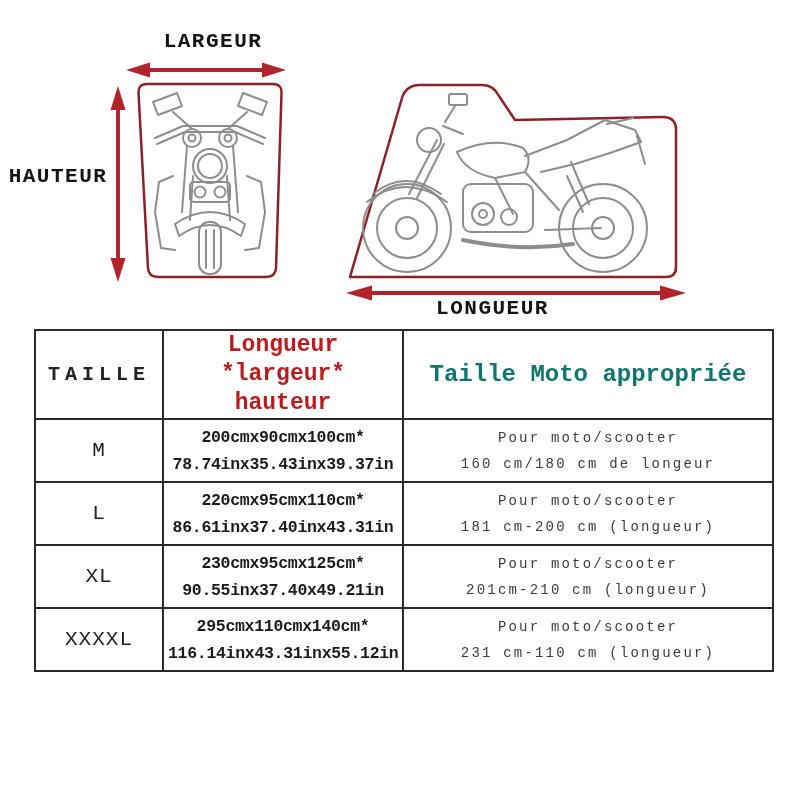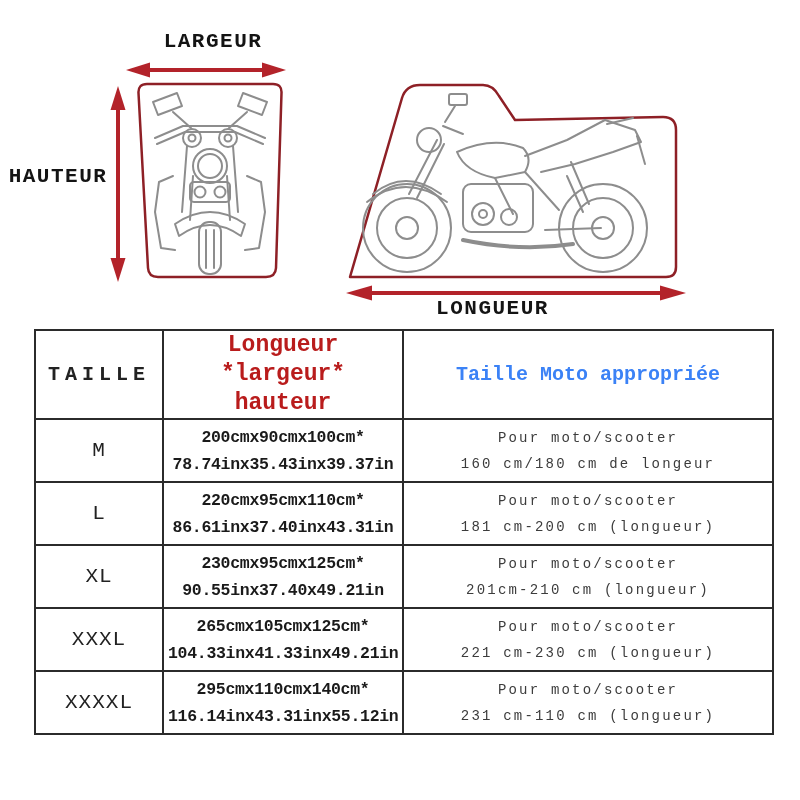--- a/index.html
+++ b/index.html
@@ -18,21 +18,21 @@
   }
   table.size-table th, table.size-table td{
     border:2px solid #2b2b2b;text-align:center;vertical-align:middle;
     padding:0 4px;overflow:hidden;
   }
   tr.hdr{height:60px;margin-top:17px;}
   tr.row{height:63px;}
   th.h-size{font-size:20px;font-weight:bold;letter-spacing:5px;color:#222;}
   th.h-dim{font-size:23px;font-weight:bold;color:#b91c1c;}
   th.h-dim .l{line-height:29px;}
-  th.h-fit{font-size:20px;font-weight:bold;color:#3b82f6;}
+  th.h-fit{font-size:24px;font-weight:bold;color:#0f766e;}
   td.c-size{font-size:21px;font-weight:normal;letter-spacing:1px;color:#222;}
   td.c-dim{font-size:16.5px;font-weight:bold;letter-spacing:-0.3px;color:#1a1a1a;}
   td.c-dim .l{line-height:27px;}
   td.c-fit{font-size:14px;font-weight:normal;letter-spacing:2.2px;color:#3c3c3c;}
   td.c-fit .l{line-height:26px;white-space:nowrap;}
 </style>
 </head>
 <body>
 
 <div class="canvas">
@@ -194,31 +194,20 @@
         <td class="c-dim">
           <div class="l">230cmx95cmx125cm*</div>
           <div class="l">90.55inx37.40x49.21in</div>
         </td>
         <td class="c-fit">
           <div class="l">Pour moto/scooter</div>
           <div class="l">201cm-210 cm (longueur)</div>
         </td>
       </tr>
       <tr class="row">
-        <td class="c-size">XXXL</td>
-        <td class="c-dim">
-          <div class="l">265cmx105cmx125cm*</div>
-          <div class="l">104.33inx41.33inx49.21in</div>
-        </td>
-        <td class="c-fit">
-          <div class="l">Pour moto/scooter</div>
-          <div class="l">221 cm-230 cm (longueur)</div>
-        </td>
-      </tr>
-      <tr class="row">
         <td class="c-size">XXXXL</td>
         <td class="c-dim">
           <div class="l">295cmx110cmx140cm*</div>
           <div class="l">116.14inx43.31inx55.12in</div>
         </td>
         <td class="c-fit">
           <div class="l">Pour moto/scooter</div>
           <div class="l">231 cm-110 cm (longueur)</div>
         </td>
       </tr>

